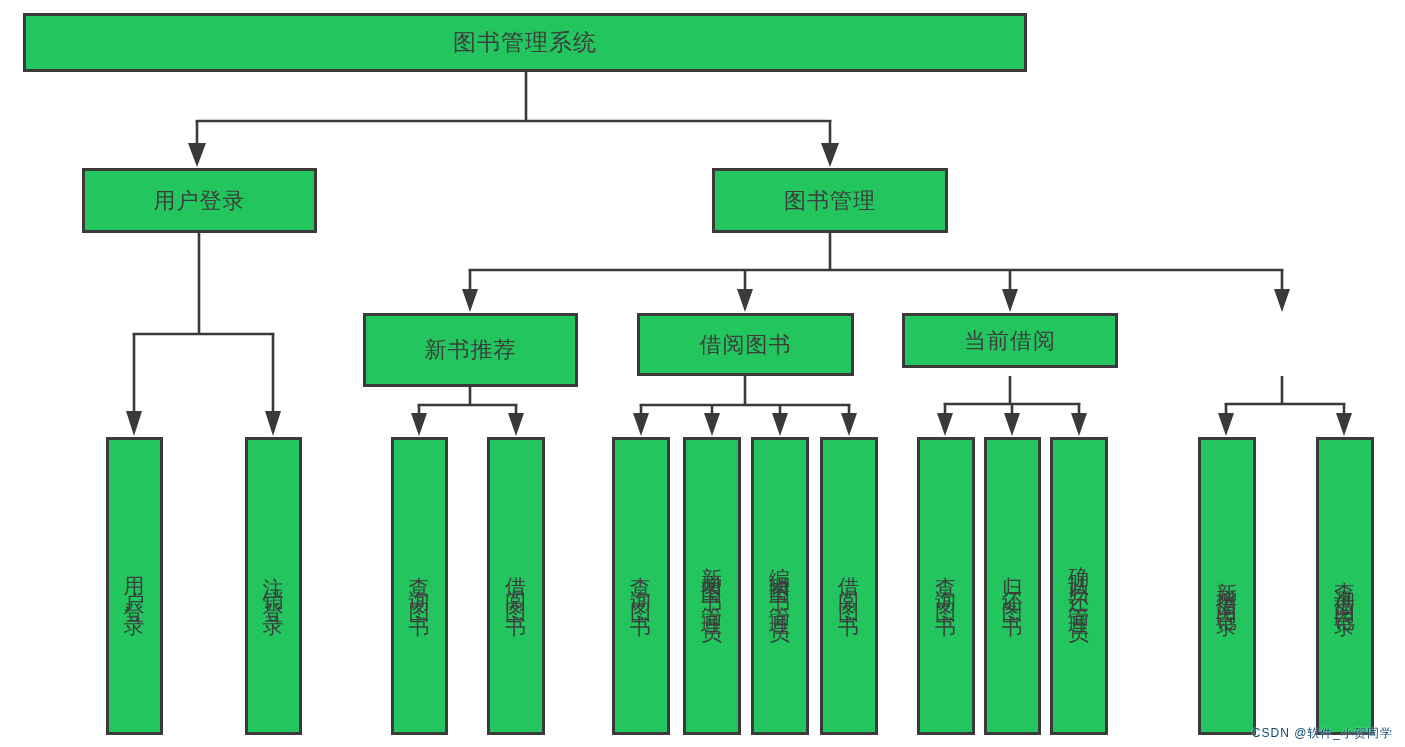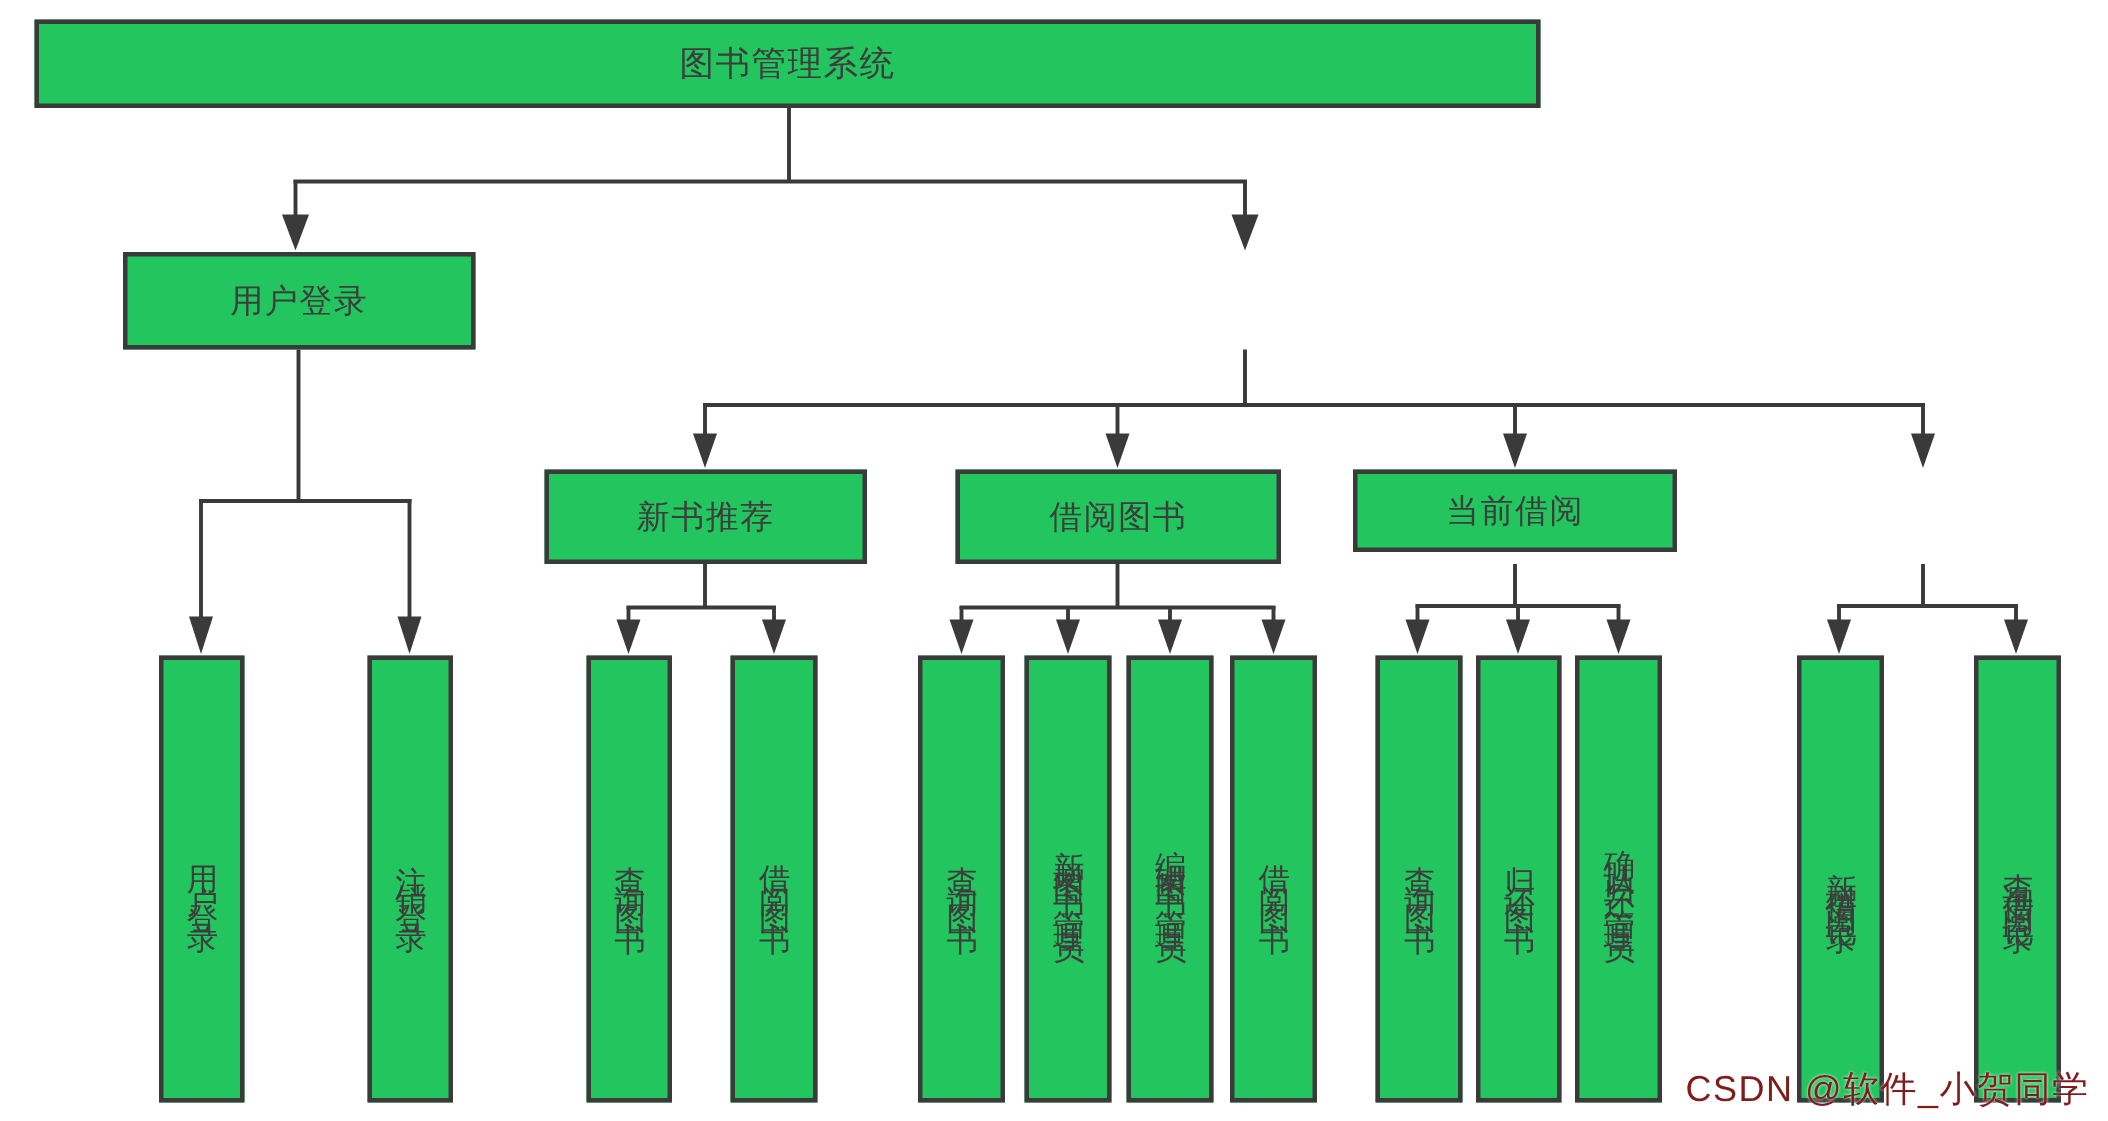--- a/index.html
+++ b/index.html
@@ -56,32 +56,32 @@
     writing-mode: vertical-rl;
     line-height: 1;
   }
   .sp4 .vlabel { letter-spacing: 13px; }
   .sp6 .vlabel { letter-spacing: 7px; }
   .sp9 .vlabel { letter-spacing: 8px; }
   .watermark {
     position: absolute;
     right: 12px;
     bottom: 5px;
-    font-size: 24px;
+    font-size: 12px;
     letter-spacing: 1px;
-    color: #7f1d1d;
+    color: #0c4a6e;
     text-shadow: 0 0 2px #ffffff;
     white-space: nowrap;
   }
 
   
   #node-root            { left: 23px;   top: 13px;  width: 1004px; height: 59px; }
   #node-user-login      { left: 82px;   top: 168px; width: 235px;  height: 65px; }
   #node-book-mgmt       { left: 712px;  top: 168px; width: 236px;  height: 65px; }
-  #node-new-book-rec    { left: 363px;  top: 313px; width: 215px;  height: 63px; }
+  #node-new-book-rec    { left: 363px;  top: 313px; width: 215px;  height: 74px; }
   #node-book-borrow     { left: 637px;  top: 313px; width: 217px;  height: 63px; }
   #node-current-borrow  { left: 902px;  top: 313px; width: 216px;  height: 55px; }
   #node-borrow-record   { left: 1173px; top: 313px; width: 217px;  height: 63px; }
 
   #leaf-user-login      { left: 106px;  width: 57px; }
   #leaf-logout          { left: 245px;  width: 57px; }
   #leaf-query-book-1    { left: 391px;  width: 57px; }
   #leaf-borrow-book-1   { left: 487px;  width: 58px; }
   #leaf-query-book-2    { left: 612px;  width: 58px; }
   #leaf-add-book        { left: 683px;  width: 58px; }
@@ -173,20 +173,23 @@
     </g>
   </svg>
 
   <div class="box hbox root-box" id="node-root">
     <span>图书管理系统</span>
   </div>
 
   <div class="box hbox" id="node-user-login">
     <span>用户登录</span>
   </div>
+  <div class="box hbox" id="node-book-mgmt">
+    <span>图书管理</span>
+  </div>
 
   <div class="box hbox" id="node-new-book-rec">
     <span>新书推荐</span>
   </div>
   <div class="box hbox" id="node-book-borrow">
     <span>借阅图书</span>
   </div>
   <div class="box hbox" id="node-current-borrow">
     <span>当前借阅</span>
   </div>

